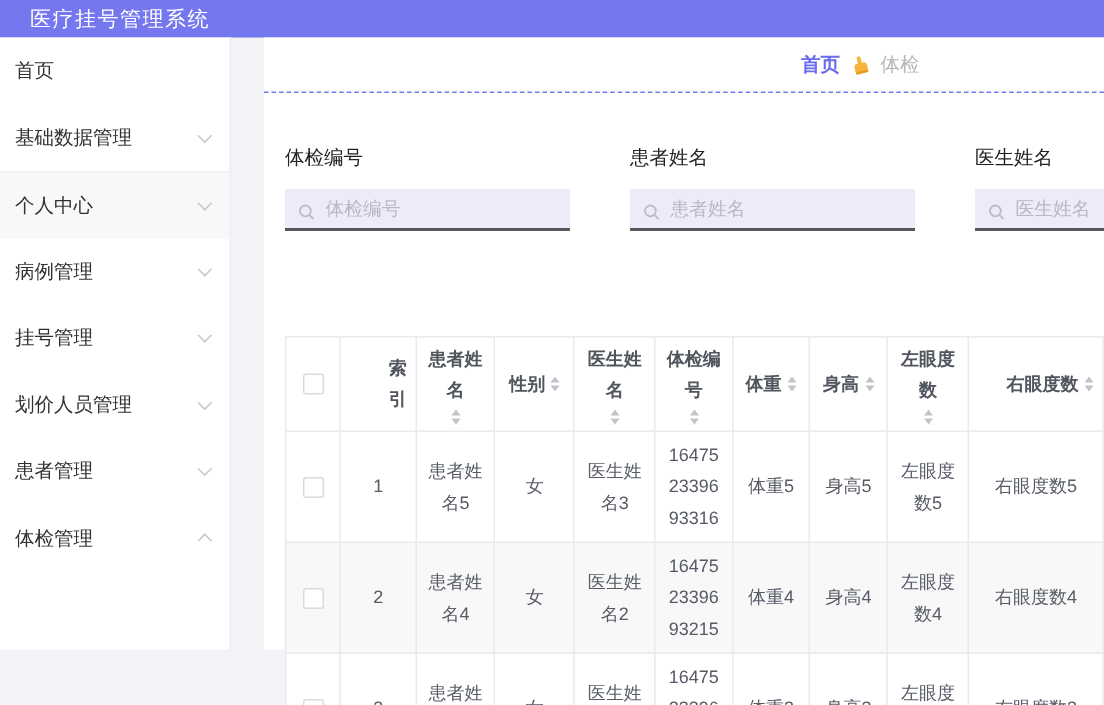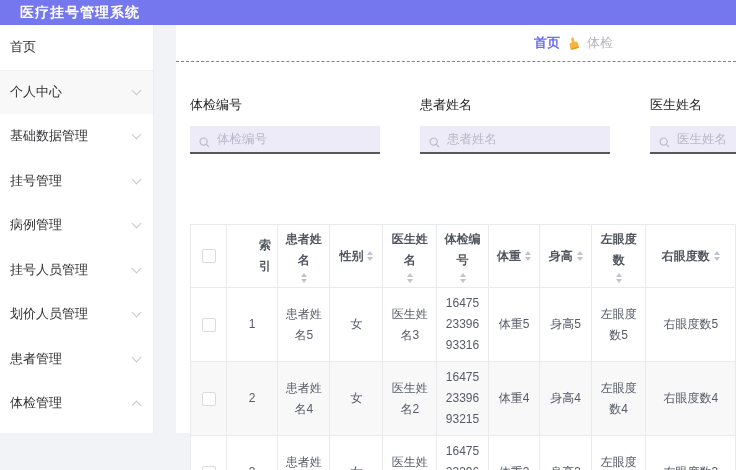--- a/index.html
+++ b/index.html
@@ -1,20 +1,20 @@
 <!DOCTYPE html>
 <html><head>
 <meta charset="utf-8">
 <style>
   * { margin:0; padding:0; box-sizing:border-box; }
   html,body { width:736px; height:470px; overflow:hidden; }
   body { font-family:"Liberation Sans","DejaVu Sans",sans-serif; background:#f2f3f6; }
 
   .topbar { height:25px; background:#7577ee; display:flex; align-items:center; padding-left:20px; }
-  .topbar .title { color:#fff; font-weight:bold; font-size:14px; letter-spacing:1px; }
+  .topbar .title { color:#fff; font-weight:normal; font-size:14px; letter-spacing:1px; }
 
   .layout { display:flex; height:408px; }
 
   aside { width:154px; background:#fff; border-right:1px solid #ececef; flex-shrink:0; }
   .side-item { height:44.5px; display:flex; align-items:center; justify-content:space-between;
                padding:0 13px 0 10px; font-size:13px; color:#303033; cursor:pointer; }
   .side-item.hl { background:#f8f8f9; border-top:1px solid #f1f1f3; }
   .chev { width:7px; height:7px; border-right:1.5px solid #c6c8cd; border-bottom:1.5px solid #c6c8cd;
           transform:rotate(45deg); margin-top:-3px; }
   .chev.up { transform:rotate(225deg); margin-top:4px; }
@@ -55,38 +55,34 @@
 
 <header class="topbar">
   <span class="title">医疗挂号管理系统</span>
 </header>
 
 <div class="layout">
   <aside>
       <div class="side-item">
         <span>首页</span>
       </div>
+      <div class="side-item">
+        <span>基础数据管理</span>
+        <span class="chev"></span>
+      </div>
       <div class="side-item hl">
         <span>个人中心</span>
         <span class="chev"></span>
       </div>
       <div class="side-item">
-        <span>基础数据管理</span>
+        <span>病例管理</span>
         <span class="chev"></span>
       </div>
       <div class="side-item">
         <span>挂号管理</span>
-        <span class="chev"></span>
-      </div>
-      <div class="side-item">
-        <span>病例管理</span>
-        <span class="chev"></span>
-      </div>
-      <div class="side-item">
-        <span>挂号人员管理</span>
         <span class="chev"></span>
       </div>
       <div class="side-item">
         <span>划价人员管理</span>
         <span class="chev"></span>
       </div>
       <div class="side-item">
         <span>患者管理</span>
         <span class="chev"></span>
       </div>
@@ -185,21 +181,21 @@
                     <span class="c-dn"></span>
                   </span>
                 </span></th>
               <th style="width: 64px;"><span class="th-inner">
                   <span>左眼度数</span>
                   <span class="sort">
                     <span class="c-up"></span>
                     <span class="c-dn"></span>
                   </span>
                 </span></th>
-              <th style="width: 110px;"><span class="th-inner">
+              <th style="width: 110px; text-align: right;"><span class="th-inner">
                   <span>右眼度数</span>
                   <span class="sort">
                     <span class="c-up"></span>
                     <span class="c-dn"></span>
                   </span>
                 </span></th>
             </tr>
           </thead>
         <tbody>
             <tr class="">

